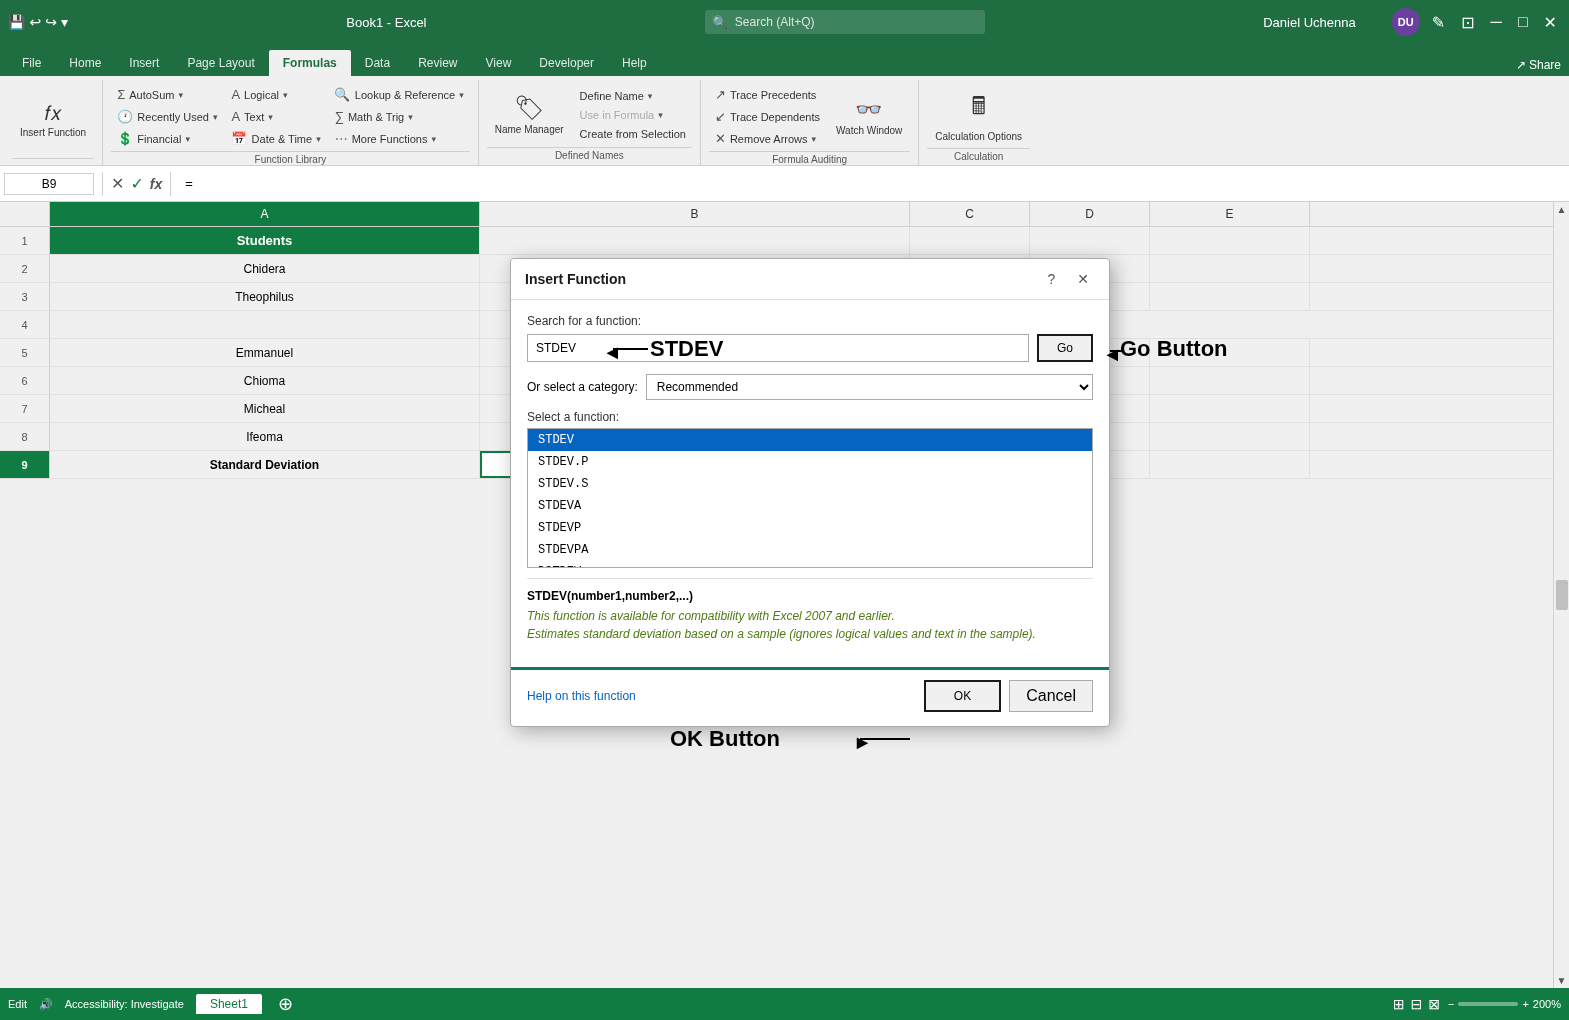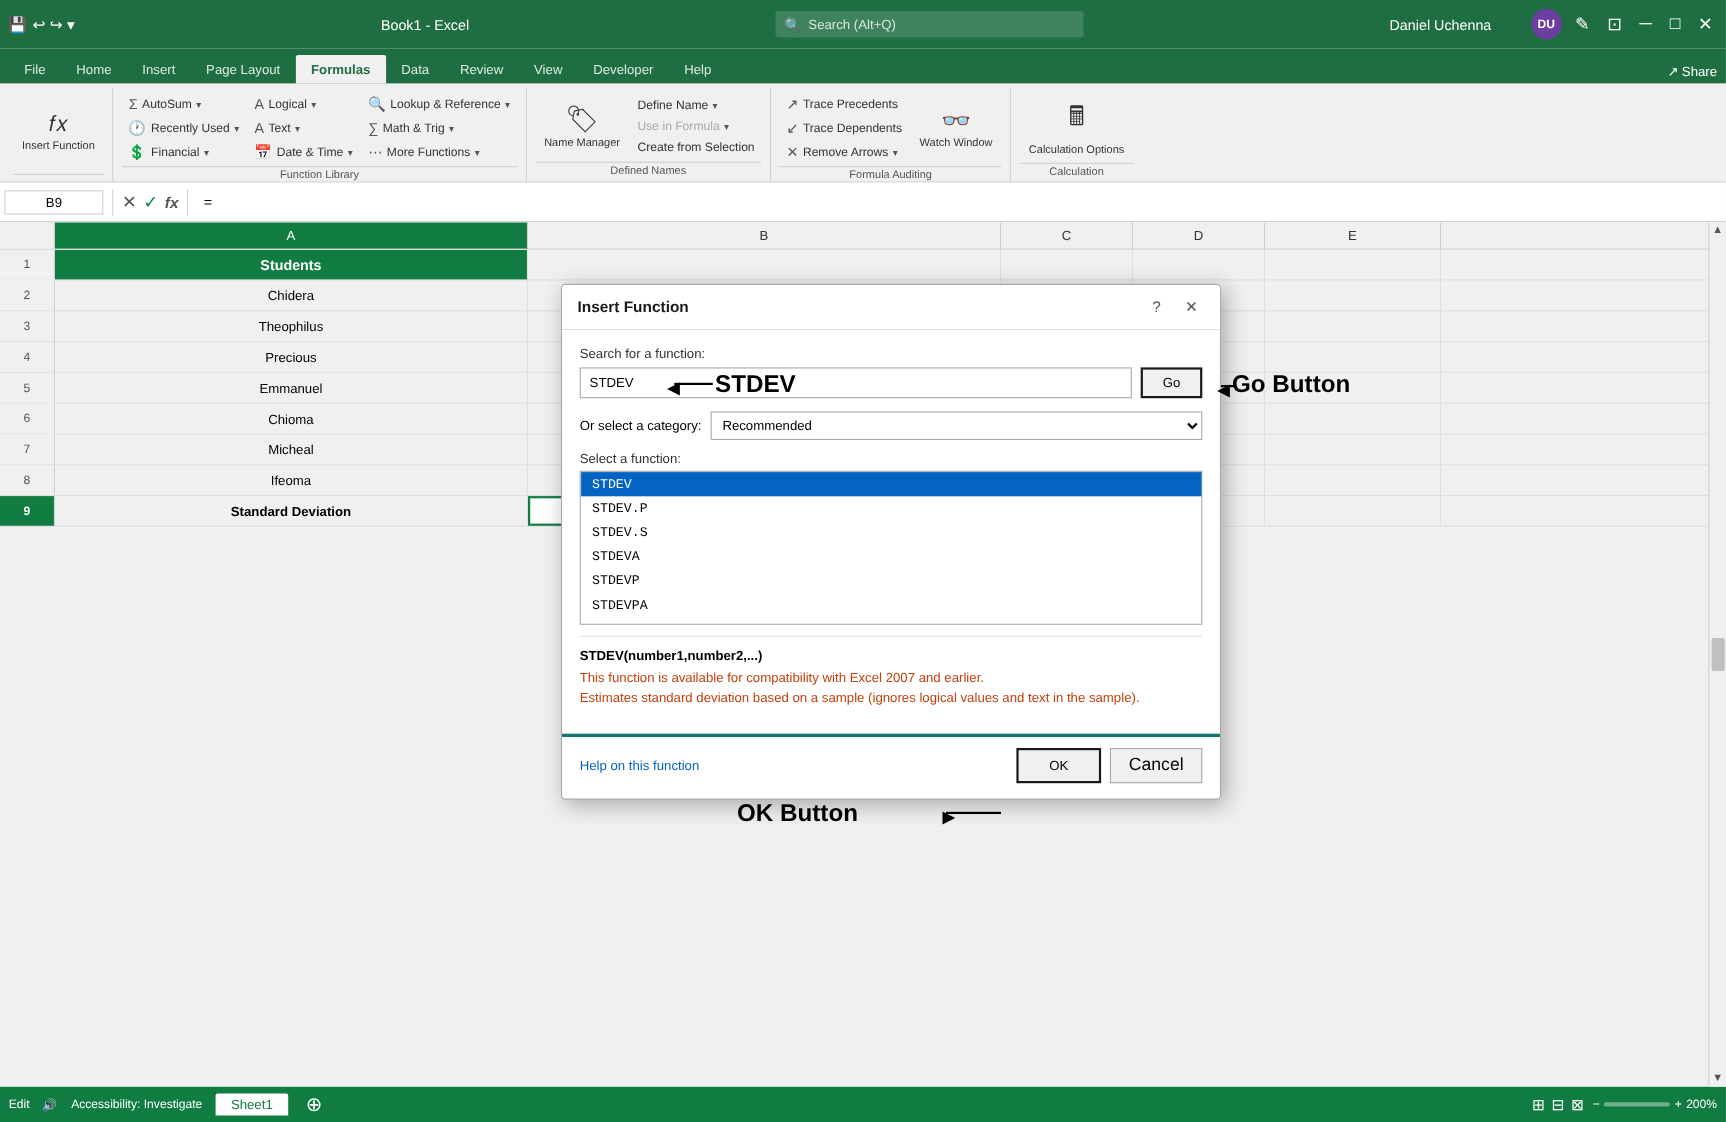--- a/index.html
+++ b/index.html
@@ -311,21 +311,21 @@
     }
     .fn-list-item {
       padding: 4px 10px;
       font-size: 12px;
       cursor: pointer;
       font-family: 'Courier New', monospace;
     }
     .fn-list-item.selected { background: #0563c1; color: white; }
     .fn-description { padding: 10px 0; border-top: 1px solid #e0e0e0; font-size: 12px; }
     .fn-signature { font-weight: bold; font-size: 12px; margin-bottom: 4px; }
-    .fn-desc-text { color: #c2410c; line-height: 1.5; }
+    .fn-desc-text { color: #4d7c0f; line-height: 1.5; font-style: italic; }
     .dialog-footer {
       display: flex;
       justify-content: space-between;
       align-items: center;
       padding: 10px 16px 14px;
       border-top: 3px solid #0f766e;
     }
     .help-link { color: #0563c1; font-size: 12px; cursor: pointer; text-decoration: none; }
     .footer-buttons { display: flex; gap: 8px; }
     .ok-btn {
@@ -598,21 +598,20 @@
         <div class="row-num">3</div>
         <div class="cell col-a">Theophilus</div>
         <div class="cell col-b"></div>
         <div class="cell col-c"></div>
         <div class="cell col-d"></div>
         <div class="cell col-e"></div>
       </div>
 
       <div class="row">
         <div class="row-num">4</div>
-        <div class="cell col-a">Precious</div>
         <div class="cell col-b"></div>
         <div class="cell col-c"></div>
         <div class="cell col-d"></div>
         <div class="cell col-e"></div>
       </div>
 
       <div class="row">
         <div class="row-num">5</div>
         <div class="cell col-a">Emmanuel</div>
         <div class="cell col-b"></div>

